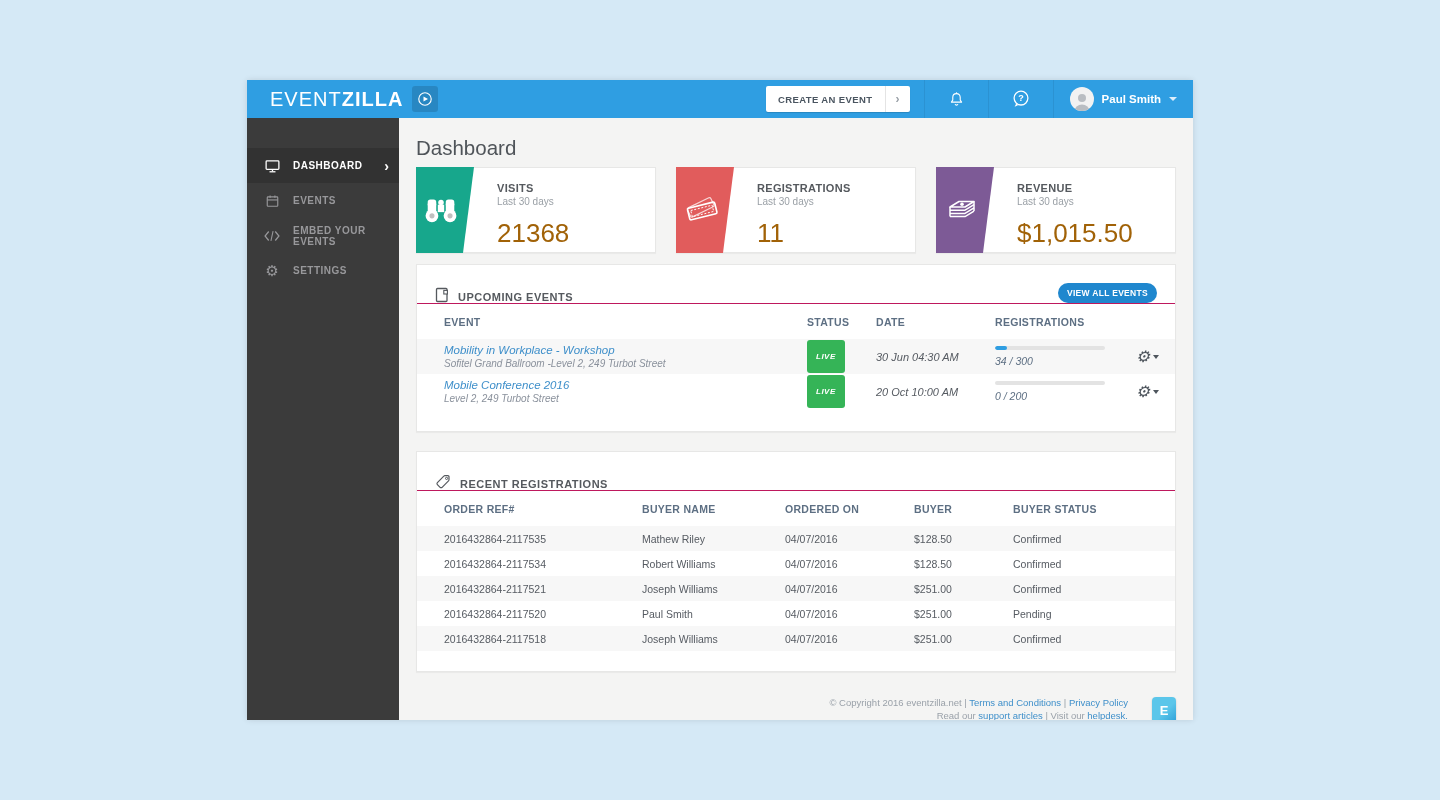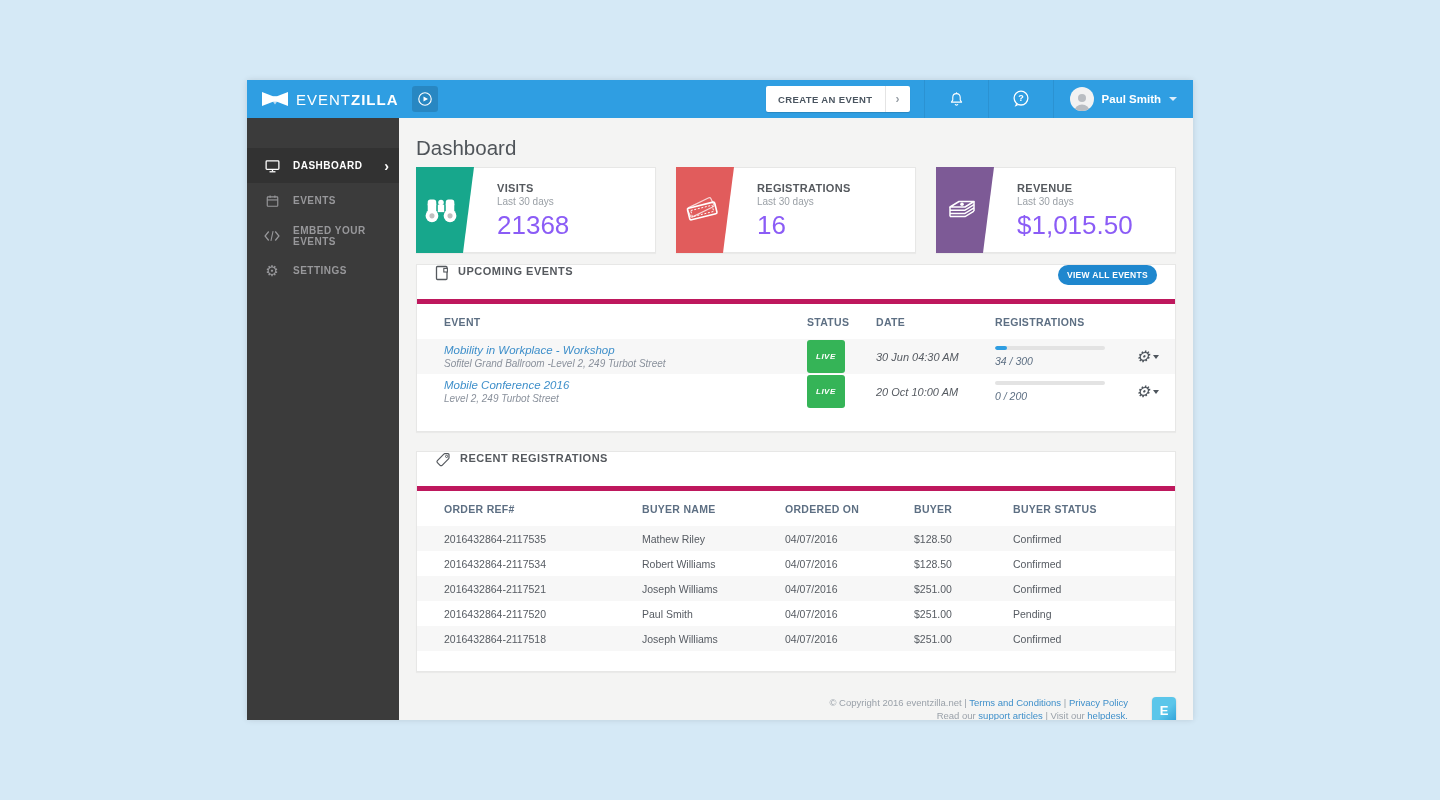--- a/index.html
+++ b/index.html
@@ -6,21 +6,21 @@
   html,body { width:1440px; height:800px; overflow:hidden;
     font-family:"Liberation Sans", sans-serif; background:#d5e9f6; }
 
   .app { position:absolute; left:247px; top:80px; width:946px; height:640px;
     display:flex; flex-direction:column; box-shadow:0 0 6px rgba(0,0,0,.12); }
 
   
   .header { height:38px; flex:0 0 38px; background:#2f9ee2; display:flex; align-items:stretch; color:#fff; }
   .brand { width:152px; flex:0 0 152px; display:flex; align-items:center; padding-left:15px; }
   .brand svg { margin-right:8px; }
-  .brand-text { font-size:15px; letter-spacing:1px; color:#fff; }
+  .brand-text { font-size:20px; letter-spacing:1px; color:#fff; }
   .brand-text .light { font-weight:300; }
   .brand-text .bold { font-weight:700; }
   .header-main { flex:1; display:flex; align-items:center; }
   .play-btn { margin-left:13px; width:26px; height:26px; border-radius:3px;
     background:rgba(0,0,0,.14); display:flex; align-items:center; justify-content:center; cursor:pointer; }
   .header-spacer { flex:1; }
   .create-btn { height:26px; background:#fff; border-radius:2px; display:flex; align-items:stretch;
     overflow:hidden; cursor:pointer; margin-right:14px; box-shadow:0 1px 1px rgba(0,0,0,.15); }
   .create-btn .label { display:flex; align-items:center; padding:0 12px; font-size:9.5px; font-weight:700;
     letter-spacing:.4px; color:#4a5560; }
@@ -56,27 +56,27 @@
 
   
   .stats { display:flex; gap:20px; margin-top:7px; }
   .stat-card { width:240px; height:86px; background:#fff; border:1px solid #e7e7e6; position:relative;
     box-shadow:0 1px 1px rgba(0,0,0,.04); }
   .stat-shape { position:absolute; left:-1px; top:-1px; width:58px; height:86px;
     clip-path:polygon(0 0,100% 0,81% 100%,0 100%); display:flex; align-items:center; padding-left:8px; }
   .stat-texts { position:absolute; left:80px; top:14px; }
   .stat-label { font-size:11px; font-weight:700; color:#55595e; letter-spacing:.3px; }
   .stat-sub { font-size:10px; color:#9aa0a6; margin-top:2px; }
-  .stat-value { font-size:26px; font-weight:400; color:#8b5cf6; margin-top:3px; }
+  .stat-value { font-size:26px; font-weight:400; color:#a16207; margin-top:11px; }
 
   
   .panel { background:#fff; border:1px solid #e7e7e6; box-shadow:0 1px 1px rgba(0,0,0,.04); }
   .panel.upcoming { margin-top:11px; }
   .panel.recent { margin-top:19px; }
-  .panel-header { height:39px; display:flex; align-items:flex-start; padding:0 18px; border-bottom:5px solid #be185d; }
+  .panel-header { height:39px; display:flex; align-items:flex-end; padding:0 18px; border-bottom:1px solid #be185d; }
   .panel-title { font-size:11px; font-weight:700; letter-spacing:.5px; color:#55595e; margin-left:9px; }
   .view-all-btn { margin-left:auto; background:#1f87ce; color:#fff; border:none; border-radius:10px;
     font-size:8.5px; font-weight:700; letter-spacing:.3px; padding:5px 9px; cursor:pointer;
     font-family:"Liberation Sans",sans-serif; }
 
   
   .ev-grid { display:grid; grid-template-columns:363px 69px 119px 133px 1fr; align-items:center;
     padding:0 16px 0 27px; }
   .ev-head { height:35px; }
   .th { font-size:10.5px; font-weight:700; color:#5d6f83; letter-spacing:.3px; }
@@ -246,21 +246,21 @@
                 <rect x="7" y="11.8" width="22" height="6.4" fill="none" stroke="#fff" stroke-width="0.9" stroke-dasharray="2 1.6"></rect>
               </g>
               <g transform="rotate(-26 18 14)" opacity="0.75">
                 <rect x="5" y="6" width="26" height="10" rx="1.5" fill="none" stroke="#fff" stroke-width="1.2"></rect>
               </g>
             </svg>
           </div>
           <div class="stat-texts">
             <div class="stat-label">REGISTRATIONS</div>
             <div class="stat-sub">Last 30 days</div>
-            <div class="stat-value">16</div>
+            <div class="stat-value">11</div>
           </div>
         </div>
 
         <div class="stat-card">
           <div class="stat-shape" style="background: rgb(125, 90, 150);">
             <svg width="36" height="28" viewBox="0 0 34 28">
               <polygon points="5,11 20,11 29,5.5 14,5.5" fill="none" stroke="#fff" stroke-width="1.5" stroke-linejoin="round"></polygon>
               <circle cx="17" cy="8.2" r="1.8" fill="#fff"></circle>
               <path d="M5 14.2 H20 L29 8.7" fill="none" stroke="#fff" stroke-width="1.5" stroke-linejoin="round"></path>
               <path d="M5 17.4 H20 L29 11.9" fill="none" stroke="#fff" stroke-width="1.5" stroke-linejoin="round"></path>

